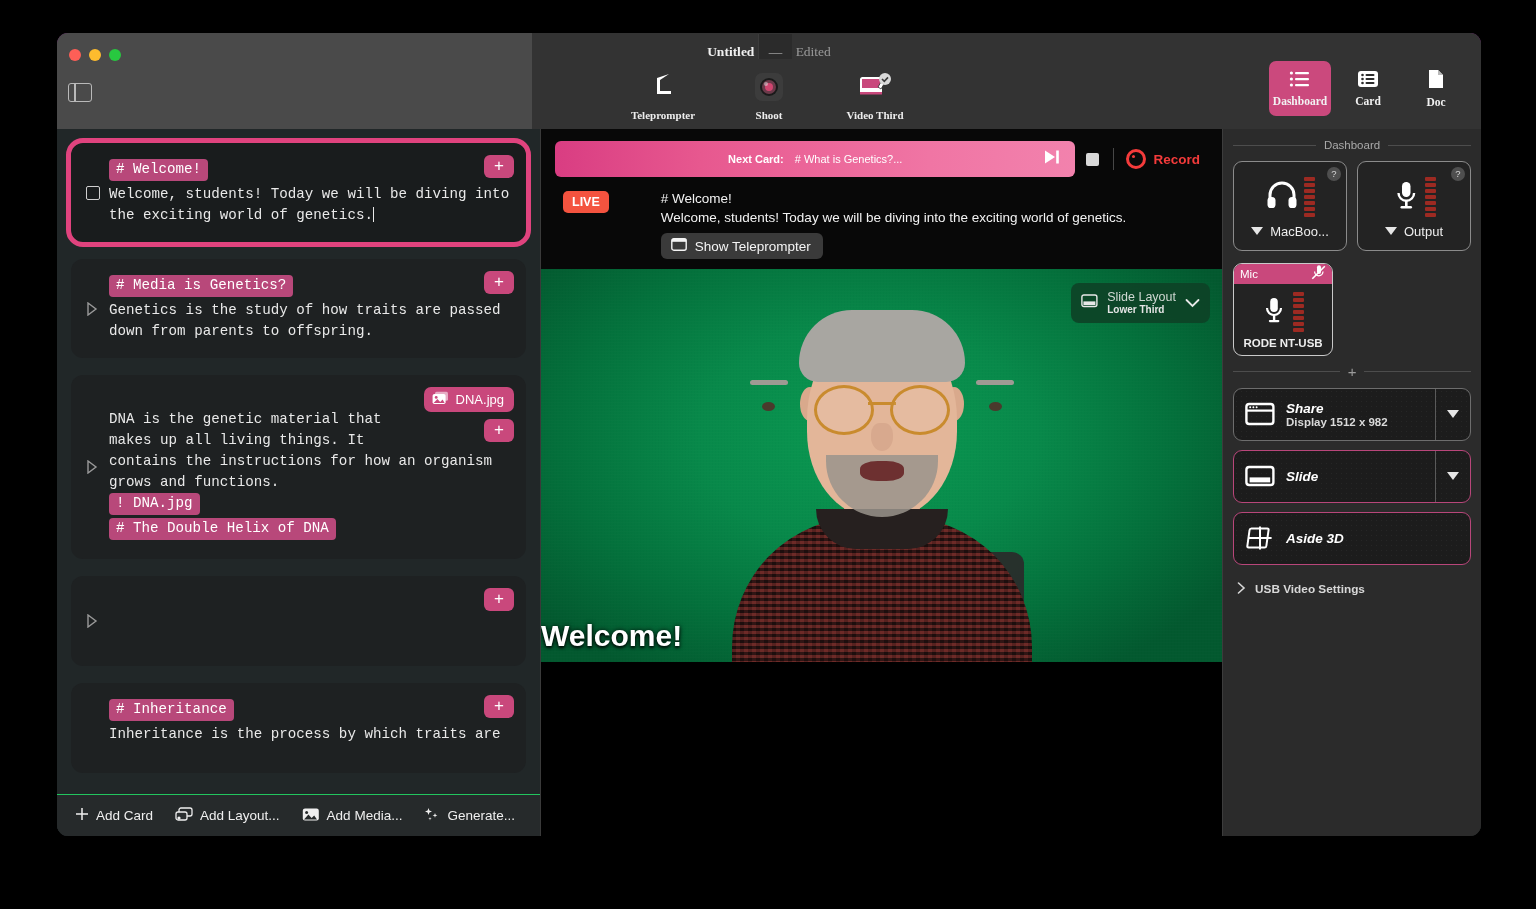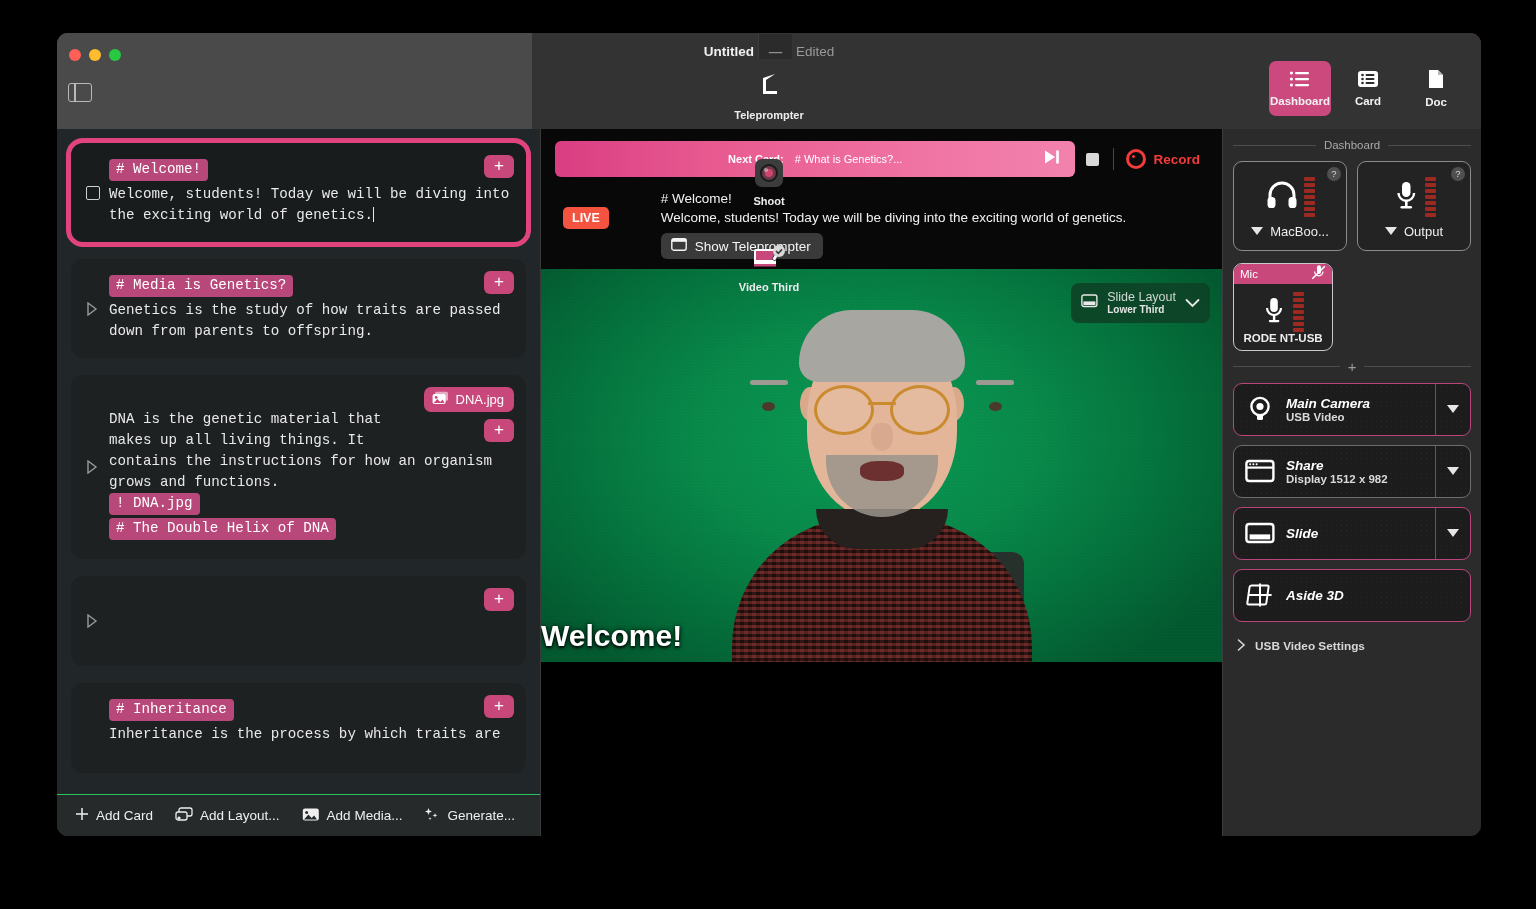--- a/index.html
+++ b/index.html
@@ -30,20 +30,21 @@
     overflow: hidden;
     box-shadow: 0 18px 50px rgba(0,0,0,0.75);
   }
 
   
   .titlebar {
     position: relative;
     height: 96px;
     background: #701a75;
     border-bottom: 1px solid #fca5a5;
+    font-family: Liberation Serif, serif;
   }
   .titlebar-left {
     position: absolute;
     left: 0; top: 0; width: 475px; height: 96px;
     background: #4a4a4a;
   }
   .titlebar-mid {
     position: absolute;
     left: 475px; top: 0; right: 0; height: 96px;
     background: #333333;
@@ -87,21 +88,20 @@
   .doc-title .edited { color: #9a9a9a; font-weight: normal; }
 
   .tool-group {
     position: absolute;
     top: 36px;
     left: 50%;
     transform: translateX(-50%);
     display: flex;
     gap: 34px;
     z-index: 4;
-    flex-direction: column;
   }
   .tool-item {
     width: 72px;
     display: flex;
     flex-direction: column;
     align-items: center;
     gap: 4px;
     cursor: pointer;
   }
   .tool-icon { height: 36px; display:flex; align-items:center; justify-content:center;}
@@ -311,21 +311,21 @@
     padding: 4px 14px 10px 22px;
     gap: 0;
   }
   .live-badge {
     background: #f4533f;
     color: #ffffff;
     font-size: 12.5px;
     font-weight: bold;
     border-radius: 5px;
     padding: 4px 9px;
-    margin-top: 18px;
+    margin-top: 2px;
   }
   .live-text {
     margin-left: 68px;
     color: #f2f2f2;
     font-size: 13.5px;
     line-height: 19px;
   }
   .show-tp {
     margin-top: 6px;
     display: inline-flex;
@@ -530,21 +530,21 @@
   }
   .mic-head {
     background: #c9487c;
     height: 20px;
     display: flex; align-items: center; justify-content: space-between;
     padding: 0 6px;
   }
   .mic-head .t { font-size: 11.5px; color: #ffffff; }
   .mic-body { padding: 8px 0 6px 0; display:flex; flex-direction: column; align-items:center; }
   .mic-row { display: flex; align-items: center; gap: 7px; }
-  .mic-name { font-size: 11.5px; color: #ededed; font-weight: bold; }
+  .mic-name { font-size: 11.5px; color: #ededed; font-weight: bold; margin-top: 5px; }
 
   .plus-divider {
     display: flex; align-items: center; gap: 8px;
     margin: 10px 0 10px 0;
   }
   .plus-divider .line { flex: 1; height: 1px; background: #4d4d4d; }
   .plus-divider .p { color: #9b9b9b; font-size: 15px; line-height: 12px; }
 
   .src-row {
     position: relative;
@@ -978,36 +978,20 @@
             <div class="mic-name">RODE NT-USB</div>
           </div>
         </div>
 
         <div class="plus-divider">
           <span class="line"></span>
           <span class="p">+</span>
           <span class="line"></span>
         </div>
 
-        <div class="src-row">
-          <div class="src-icon">
-            <svg width="28" height="28" viewBox="0 0 28 28">
-              <circle cx="14" cy="11.5" r="8.6" fill="none" stroke="#fff" stroke-width="2.4"></circle>
-              <circle cx="14" cy="11.5" r="3.6" fill="#fff"></circle>
-              <rect x="11" y="19.5" width="6" height="5.6" rx="1.6" fill="#fff"></rect>
-            </svg>
-          </div>
-          <div class="src-text">
-            <div class="src-title">Main Camera</div>
-            <div class="src-sub">USB Video</div>
-          </div>
-          <div class="src-caret">
-            <span class="caret-tri"></span>
-          </div>
-        </div>
 
         <div class="src-row muted">
           <div class="src-icon">
             <svg width="30" height="24" viewBox="0 0 30 24">
               <rect x="1.4" y="2" width="27" height="20" rx="2.8" fill="none" stroke="#fff" stroke-width="2.4"></rect>
               <path d="M1.4 8.6 H28.4" stroke="#fff" stroke-width="2.2"></path>
               <circle cx="5.2" cy="5.3" r="1" fill="#fff"></circle>
               <circle cx="8.4" cy="5.3" r="1" fill="#fff"></circle>
               <circle cx="11.6" cy="5.3" r="1" fill="#fff"></circle>
             </svg>

